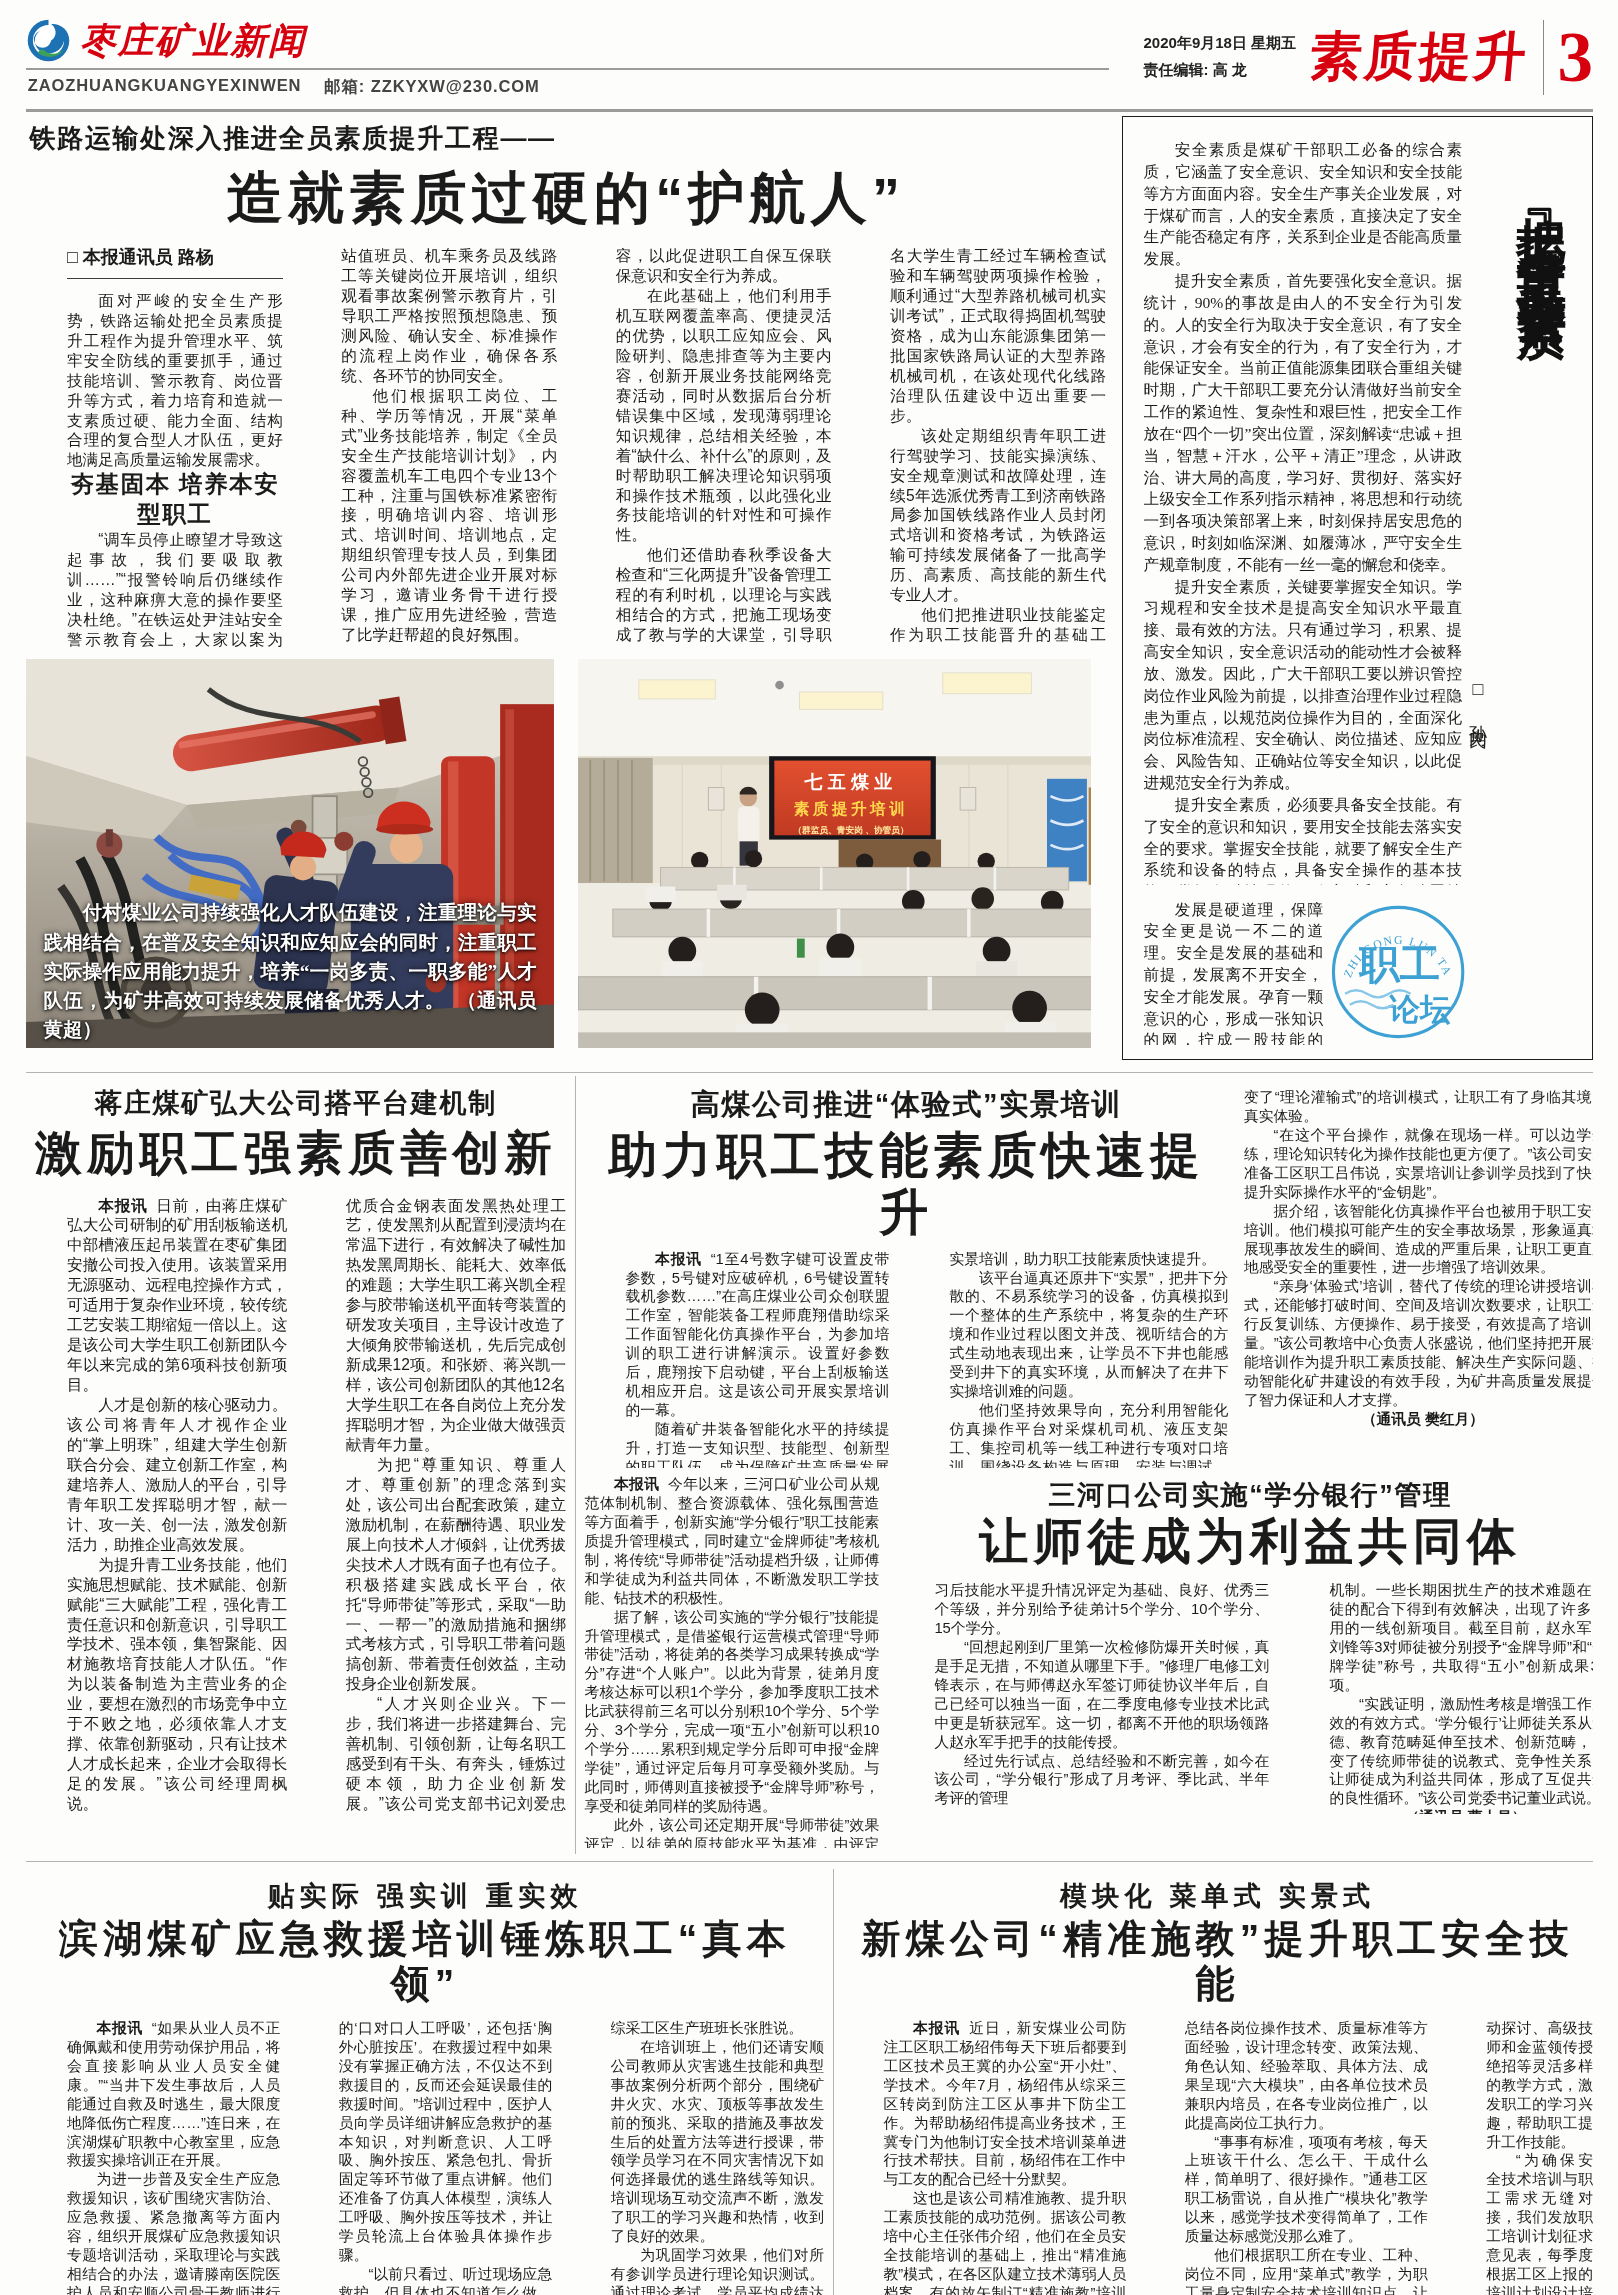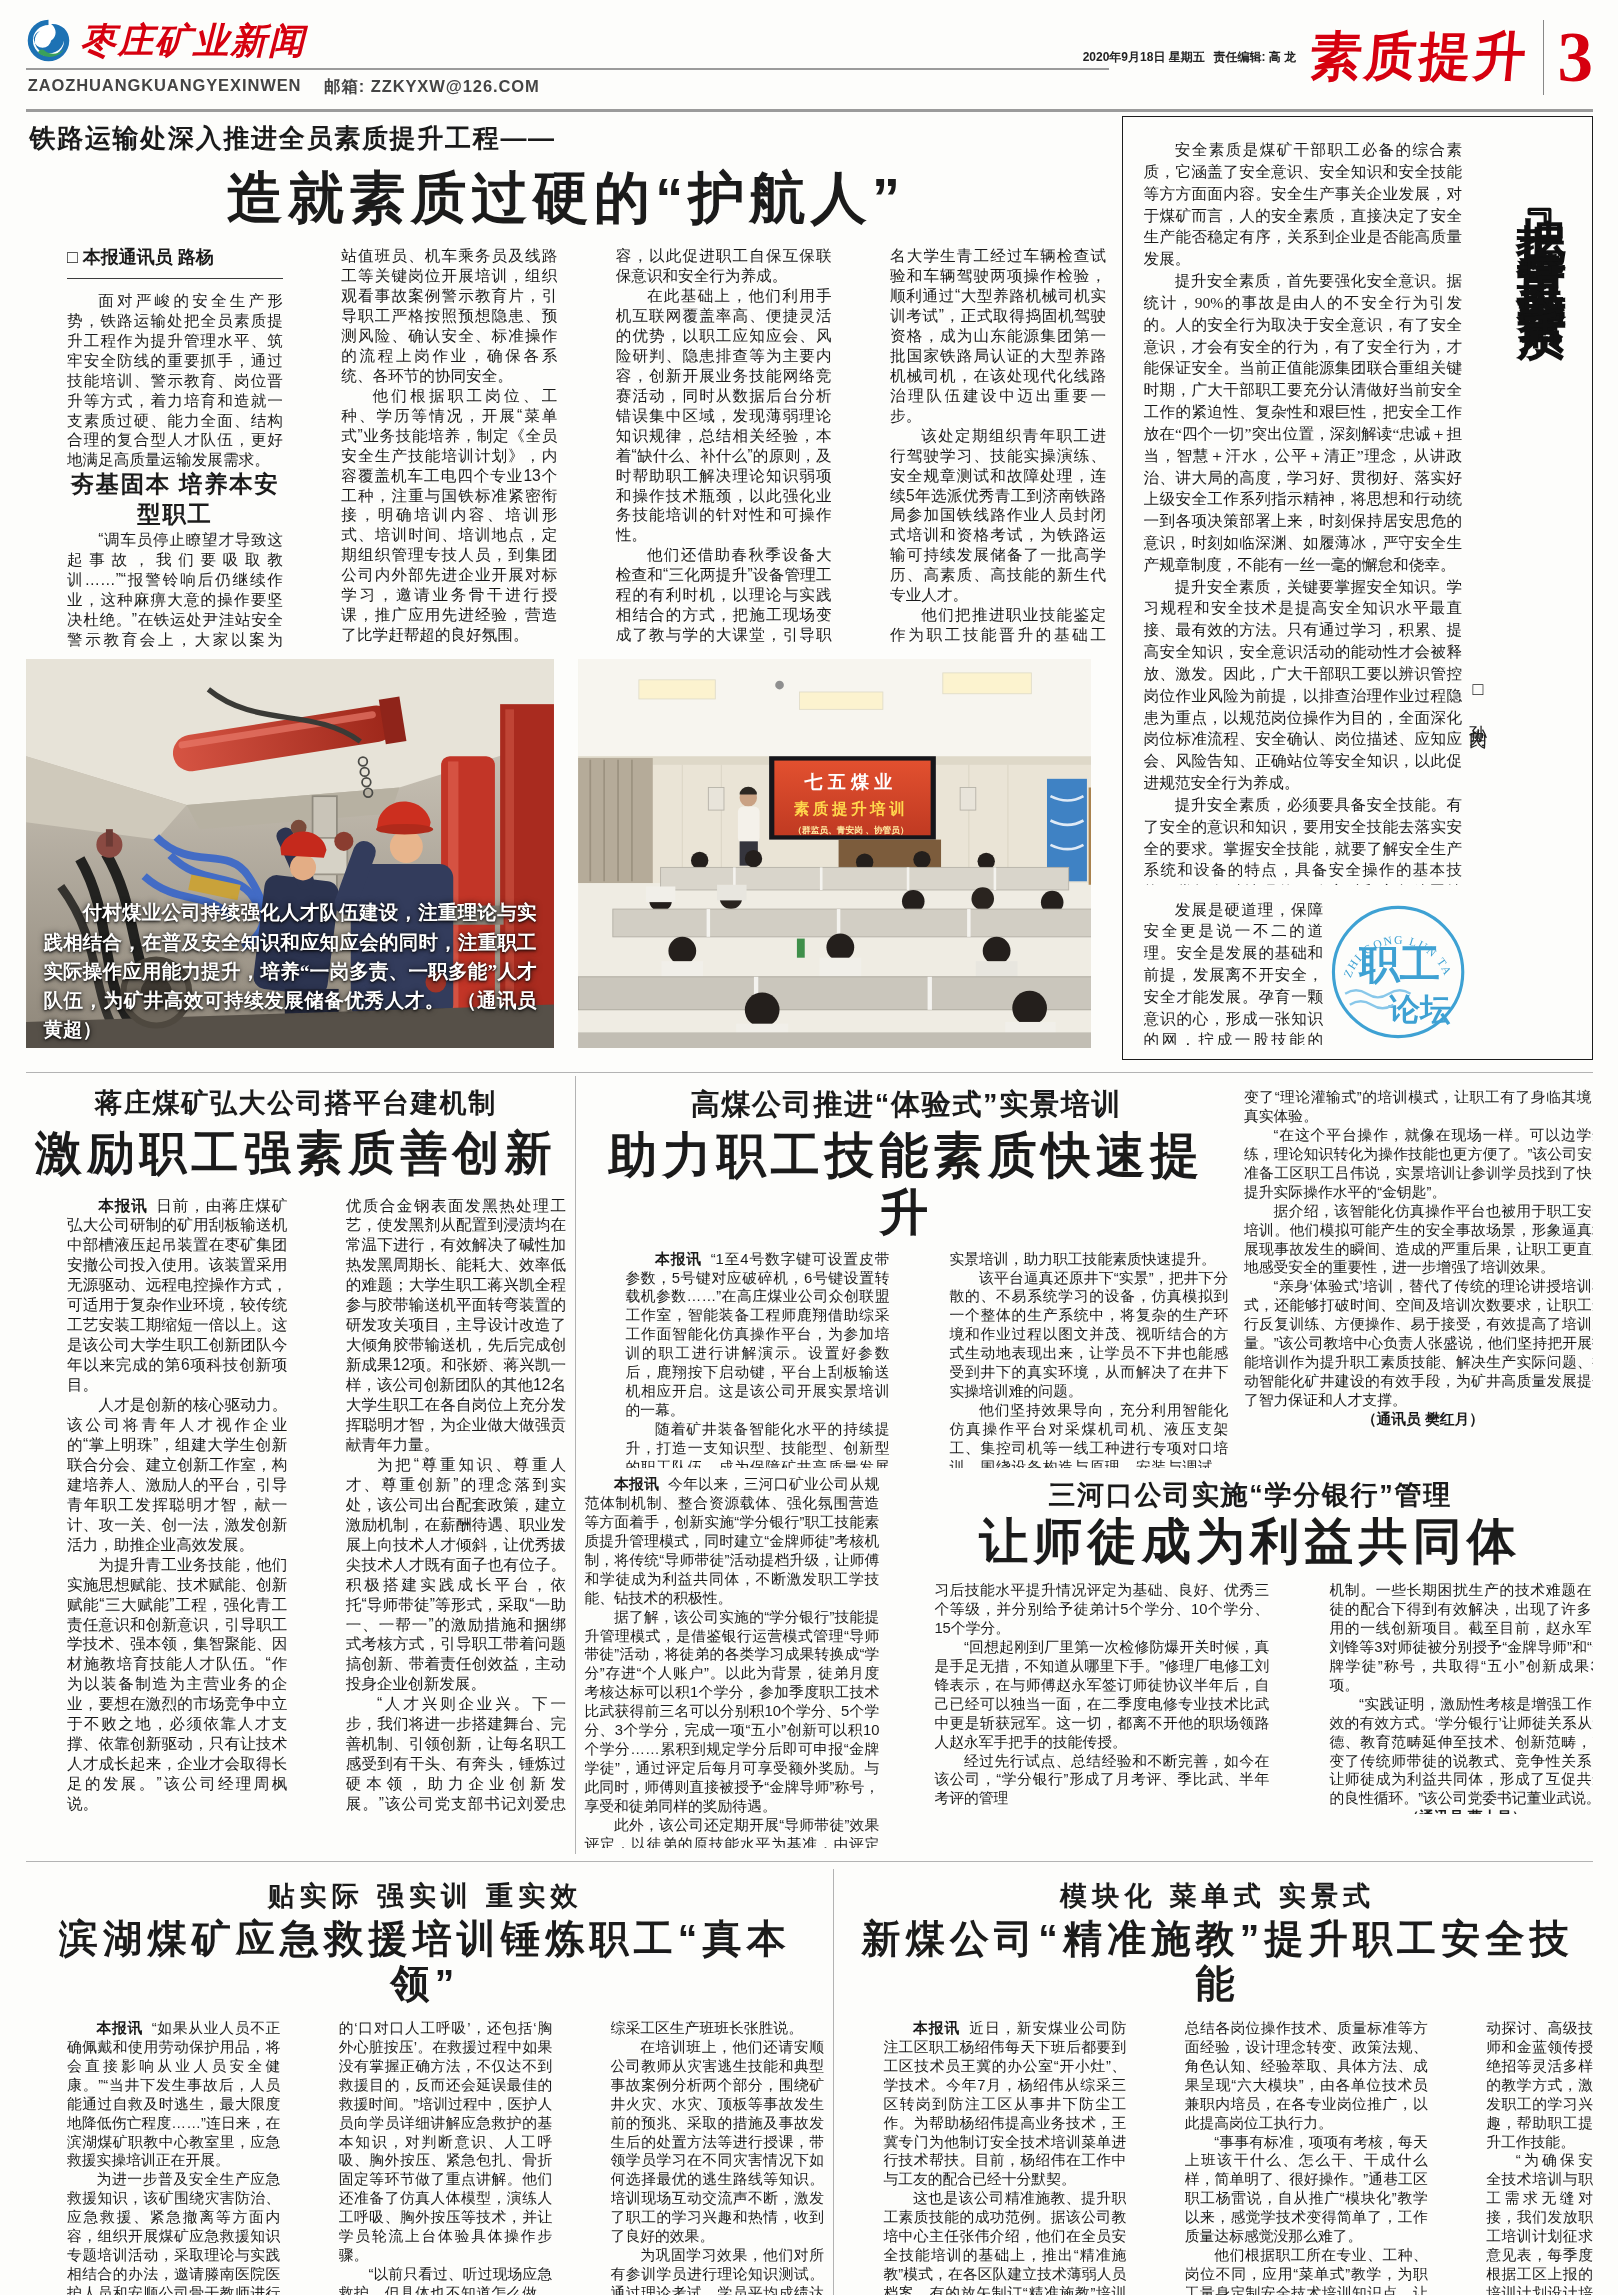--- a/index.html
+++ b/index.html
@@ -9,21 +9,21 @@
   .inner{padding:12px 26px 0 26px;}
   
   .masthead{position:relative;height:97px;border-bottom:3.5px solid #9b9b9b;}
   .logo-row{display:flex;align-items:center;gap:8.7px;padding-top:5.2px;}
   .logo-title{font-family:"Liberation Serif",serif;font-style:italic;font-weight:bold;
               font-size:36px;color:#d6000f;letter-spacing:1.7px;}
   .logo-rule{position:absolute;left:0;top:56px;width:1083px;border-top:2.6px solid #9b9b9b;}
   .logo-sub{position:absolute;left:1.7px;top:64px;font-size:16.5px;color:#444;letter-spacing:0.9px;
             display:flex;gap:22.6px;font-weight:bold;}
   .mh-right{position:absolute;right:0;top:3.5px;display:flex;align-items:center;gap:14px;height:83px;}
-  .mh-dates{display:flex;flex-direction:row;gap:8.7px;font-size:12px;font-weight:bold;color:#222;text-align:left;}
+  .mh-dates{display:flex;flex-direction:column;gap:8.7px;font-size:15px;font-weight:bold;color:#222;text-align:left;}
   .mh-section{font-family:"Liberation Serif",serif;font-weight:900;font-size:52px;color:#d6000f;
               letter-spacing:2.6px;transform:skewX(-5deg);line-height:1;}
   .mh-vr{width:0;border-left:1.7px solid #888;height:75px;}
   .mh-page{font-size:71px;font-weight:900;color:#d6000f;font-family:"Liberation Serif",serif;line-height:1;}
   
   .kicker{font-weight:bold;font-size:26px;letter-spacing:1.7px;margin:8.7px 0 1.7px 3.5px;}
   .kicker.center{text-align:center;margin-left:0;}
   .headline{font-weight:900;text-align:center;letter-spacing:5.2px;line-height:1.15;}
   .cols{display:flex;overflow:hidden;}
   .col{overflow:hidden;margin-left:41px;}
@@ -82,21 +82,21 @@
             <circle cx="26" cy="26" r="24" fill="#ffffff"></circle>
             <path d="M26 2 A24 24 0 1 0 50 26 C50 14 40 6 29 7 C36 12 36 22 29 26 A10 10 0 1 1 16 15 C8 20 8 34 18 39 A18 18 0 0 0 44 26 A18 18 0 0 1 26 44 A18 18 0 0 1 26 8 Z" fill="#1d72b4"></path>
             <path d="M14 40 C22 48 38 46 44 36 C38 42 28 43 22 38 C18 35 15 37 14 40 Z" fill="#3aa05a"></path>
           </svg>
         </span>
         <span class="logo-title">枣庄矿业新闻</span>
       </div>
       <div class="logo-rule"></div>
       <div class="logo-sub">
         <span>ZAOZHUANGKUANGYEXINWEN</span>
-        <span>邮箱: ZZKYXW@126.COM</span>
+        <span>邮箱: ZZKYXW@230.COM</span>
       </div>
       <div class="mh-right">
         <div class="mh-dates">
           <span>2020年9月18日  星期五</span>
           <span>责任编辑: 高  龙</span>
         </div>
         <div class="mh-section">素质提升</div>
         <div class="mh-vr"></div>
         <div class="mh-page">3</div>
       </div>

